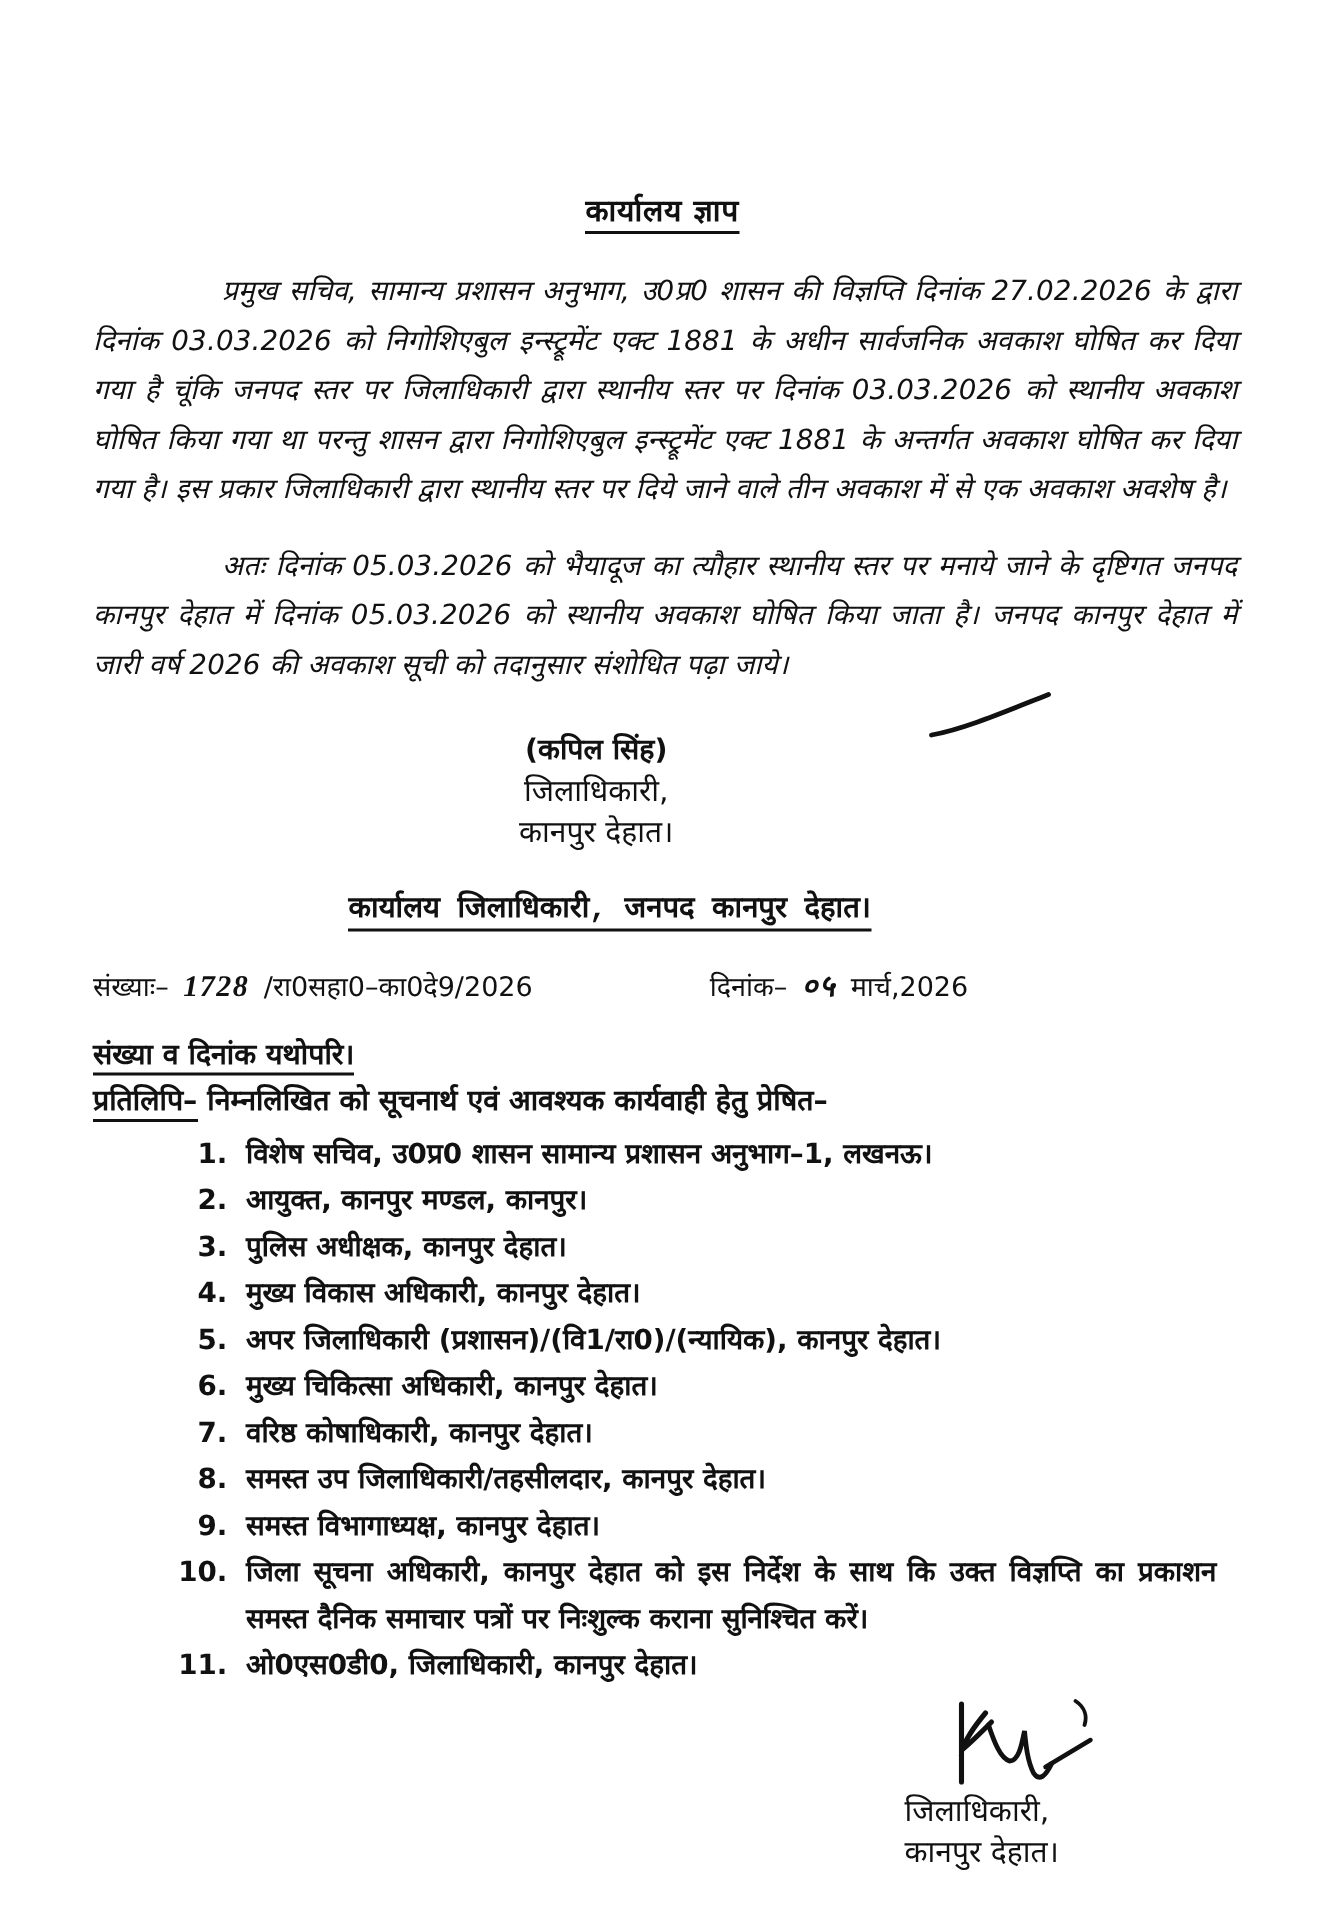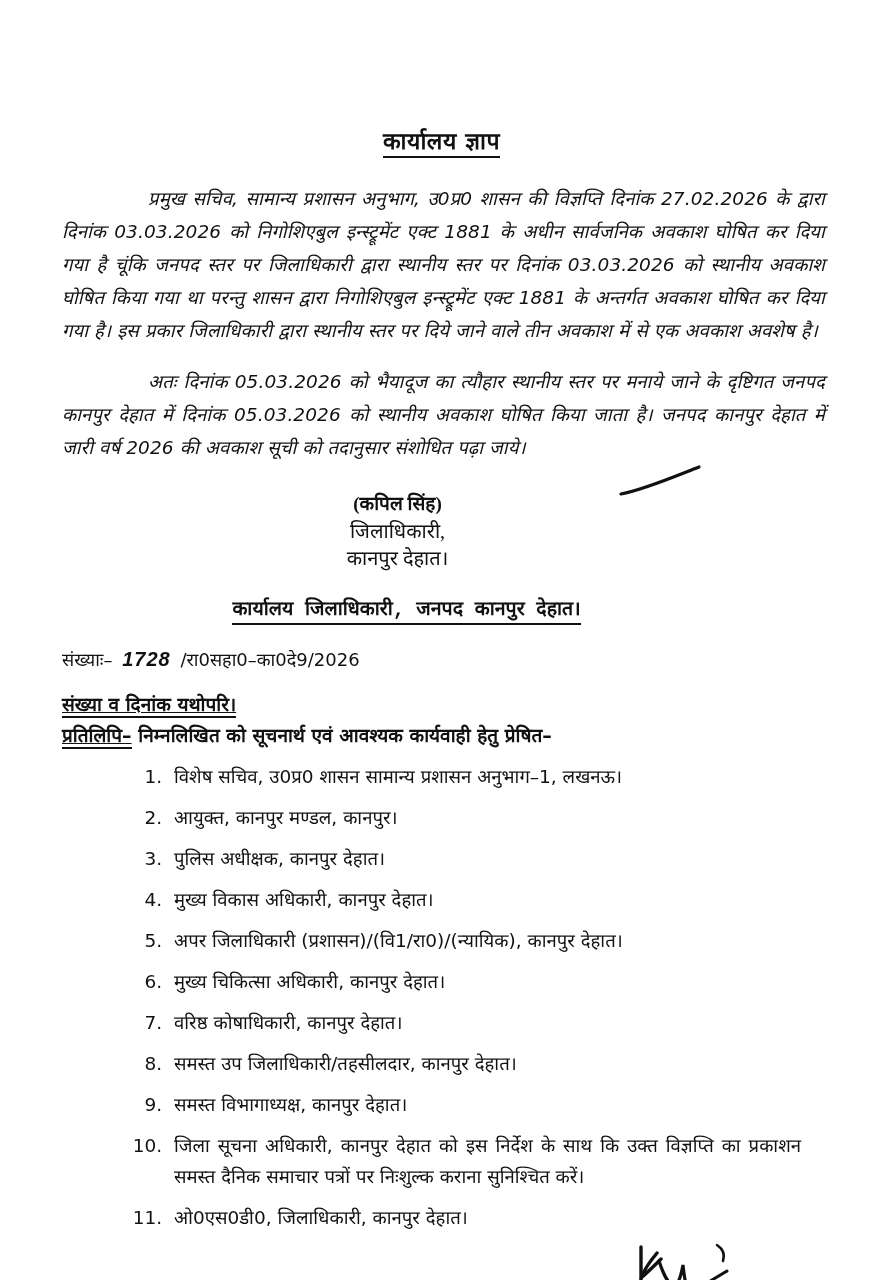--- a/index.html
+++ b/index.html
@@ -16,21 +16,21 @@
     width: 883px;
     height: 1280px;
     background: #ffffff;
     overflow: hidden;
     box-sizing: border-box;
   }
 
   
   .doc-title {
     text-align: center;
-    font-size: 23px;
+    font-size: 20px;
     font-weight: bold;
     letter-spacing: 0.5px;
     padding-top: 128px;
     line-height: 1.2;
   }
   .doc-title span {
     border-bottom: 2px solid #111;
     padding-bottom: 2px;
   }
 
@@ -57,21 +57,20 @@
     display: inline-block;
     width: 86px;
   }
 
   
   .sign-block-top {
     margin-top: 26px;
     padding-right: 92px;
     text-align: center;
     position: relative;
-    font-family: Liberation Serif, serif;
   }
   .sign-stroke-top {
     position: absolute;
     right: 92px;
     top: -26px;
     width: 120px;
     height: 34px;
   }
   .sign-name {
     font-size: 19px;
@@ -111,53 +110,53 @@
   }
   .numdate-left {
     flex: 0 0 auto;
     white-space: nowrap;
   }
   .numdate-right {
     margin-left: 118px;
     white-space: nowrap;
   }
   .hw {
-    font-family: Liberation Sans, sans-serif;
+    font-family: Liberation Serif, serif;
     font-style: italic;
     font-size: 20px;
     font-weight: 600;
     letter-spacing: 1px;
     padding: 0 4px;
   }
 
   
   .copy-sec {
     margin: 18px 60px 0 62px;
   }
   .copy-line {
     font-size: 19px;
     font-weight: bold;
     line-height: 31px;
   }
   .copy-line .ul {
     border-bottom: 2px solid #111;
     padding-bottom: 1px;
-    text-decoration: underline;
   }
 
   ol.dist-list {
     margin: 4px 0 0 0;
     padding-left: 96px;
     font-size: 18.5px;
     line-height: 31px;
   }
   ol.dist-list li {
-    margin: 10px;
+    margin: 0;
     padding-left: 6px;
     text-align: left;
+    font-weight: bold;
   }
   ol.dist-list li.wrapped {
     text-align: justify;
     padding-right: 12px;
   }
 
   
   .sign-block-bottom {
     margin-top: 6px;
     padding-right: 86px;
@@ -213,20 +212,25 @@
 
   <div class="office-head">
     <span>कार्यालय जिलाधिकारी, जनपद कानपुर देहात।</span>
   </div>
 
   <div class="numdate-row">
     <div class="numdate-left">
       <span>संख्याः–</span>
       <span class="hw">1728</span>
       <span>/रा0सहा0–का0दे9/2026</span>
+    </div>
+    <div class="numdate-right">
+      <span>दिनांक–</span>
+      <span class="hw">०५</span>
+      <span>मार्च,2026</span>
     </div>
   </div>
 
   <div class="copy-sec">
     <div class="copy-line">
       <span class="ul">संख्या व दिनांक यथोपरि।</span>
     </div>
     <div class="copy-line">
       <span class="ul">प्रतिलिपि–</span>
       <span>निम्नलिखित को सूचनार्थ एवं आवश्यक कार्यवाही हेतु प्रेषित–</span>

